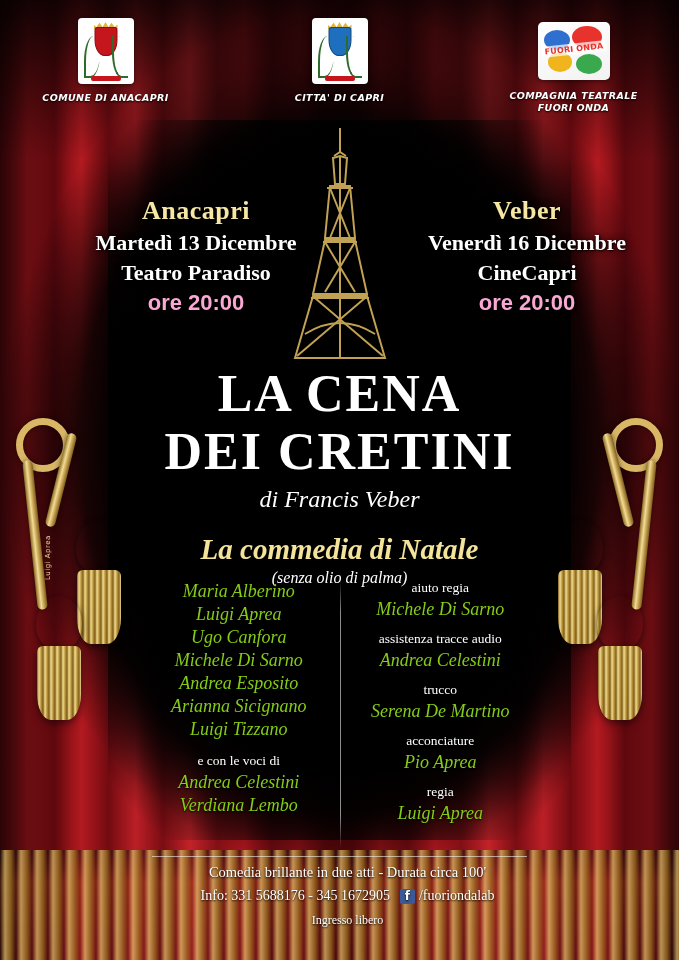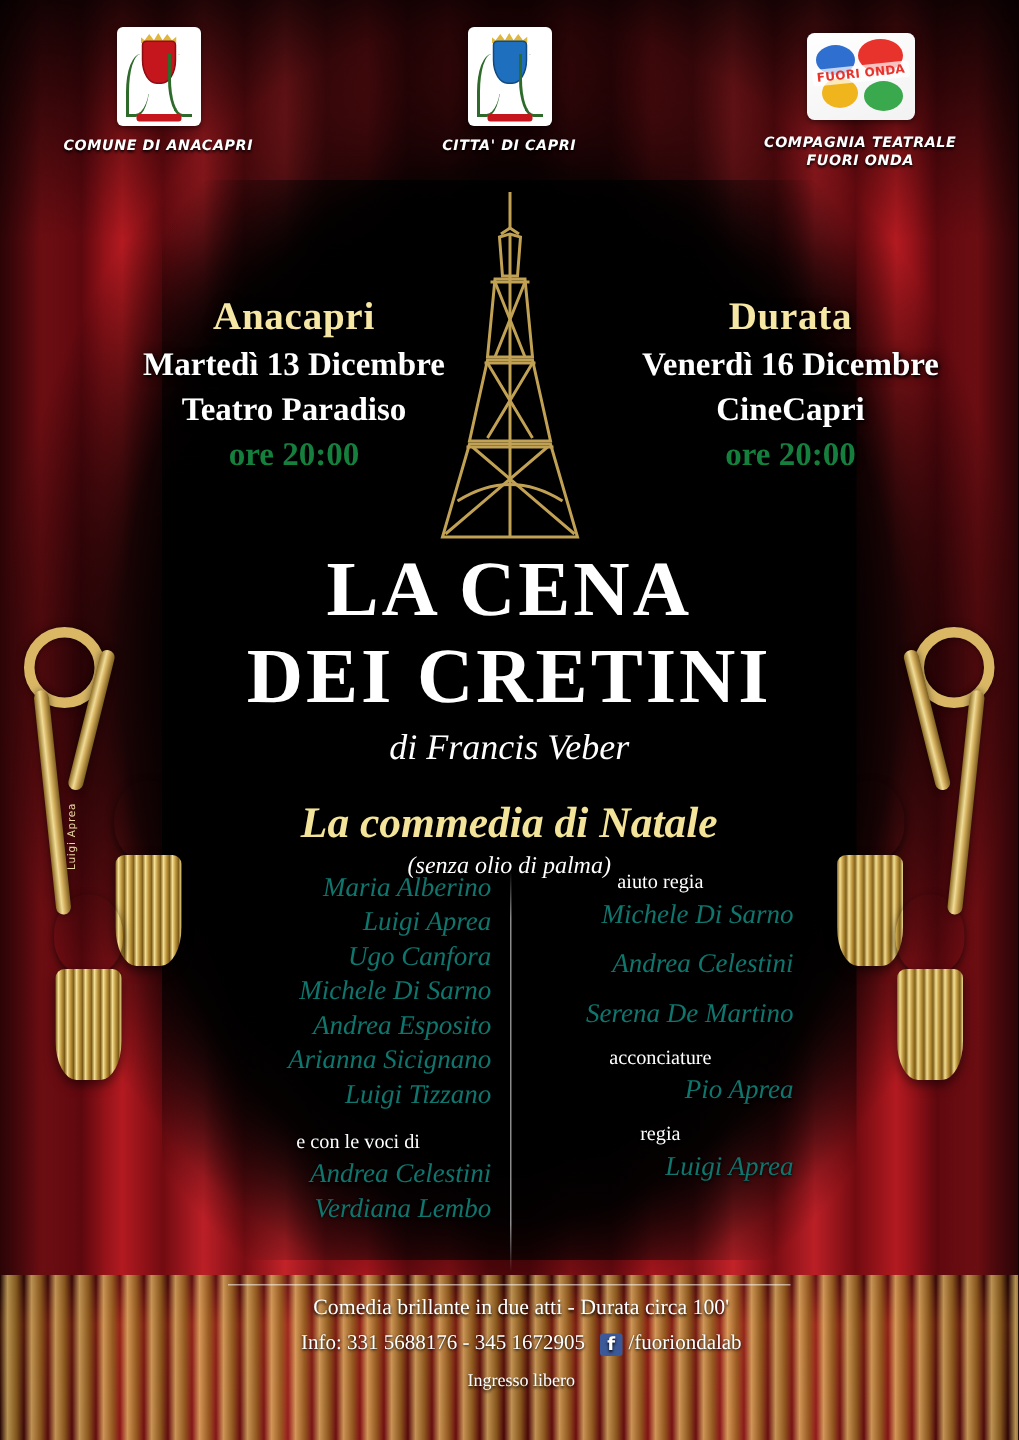--- a/index.html
+++ b/index.html
@@ -222,24 +222,24 @@
   .date-col .line {
     font-family: "Liberation Serif", serif;
     font-weight: bold;
     font-size: 22px;
     color: #ffffff;
     text-shadow: 1px 1px 2px #000, 0 0 7px rgba(0,0,0,0.85);
     margin-top: 4px;
     white-space: nowrap;
   }
   .date-col .time {
-    font-family: Liberation Serif, serif;
+    font-family: Liberation Sans, sans-serif;
     font-weight: bold;
     font-size: 22px;
-    color: #15803d;
+    color: #f9a8d4;
     text-shadow: 1px 1px 2px #000, 0 0 7px rgba(0,0,0,0.85);
     margin-top: 4px;
   }
 
   
   .title-wrap {
     position: absolute;
     top: 368px; left: 0; right: 0;
     text-align: center;
     z-index: 5;
@@ -308,24 +308,23 @@
     font-family: "Liberation Serif", serif;
     font-size: 13.5px;
     color: #ffffff;
     margin-bottom: 2px;
     text-shadow: 0 1px 2px #000;
   }
   .name {
     font-family: "Liberation Serif", serif;
     font-style: italic;
     font-size: 18px;
-    color: #0f766e;
+    color: #84cc16;
     line-height: 1.28;
     text-shadow: 0 1px 2px #000;
-    text-align: right;
   }
   .group { margin-bottom: 12px; }
   .group.tight { margin-bottom: 10px; }
 
   
   .footer-rule {
     position: absolute;
     left: 152px; right: 152px;
     top: 856px;
     height: 1px;
@@ -485,21 +484,21 @@
   </div>
 
   <div class="dates">
     <div class="date-col">
       <div class="city">Anacapri</div>
       <div class="line">Martedì 13 Dicembre</div>
       <div class="line">Teatro Paradiso</div>
       <div class="time">ore 20:00</div>
     </div>
     <div class="date-col">
-      <div class="city">Durata</div>
+      <div class="city">Veber</div>
       <div class="line">Venerdì 16 Dicembre</div>
       <div class="line">CineCapri</div>
       <div class="time">ore 20:00</div>
     </div>
   </div>
 
   <div class="title-wrap">
     <div class="title-l1">LA CENA</div>
     <div class="title-l2">DEI CRETINI</div>
     <div class="author">di Francis Veber</div>
@@ -528,23 +527,25 @@
         <div class="name">Verdiana Lembo</div>
       </div>
     </div>
 
     <div class="col right">
       <div class="group tight">
         <div class="role">aiuto regia</div>
         <div class="name">Michele Di Sarno</div>
       </div>
       <div class="group tight">
+        <div class="role">assistenza tracce audio</div>
         <div class="name">Andrea Celestini</div>
       </div>
       <div class="group tight">
+        <div class="role">trucco</div>
         <div class="name">Serena De Martino</div>
       </div>
       <div class="group tight">
         <div class="role">acconciature</div>
         <div class="name">Pio Aprea</div>
       </div>
       <div class="group tight">
         <div class="role">regia</div>
         <div class="name">Luigi Aprea</div>
       </div>

